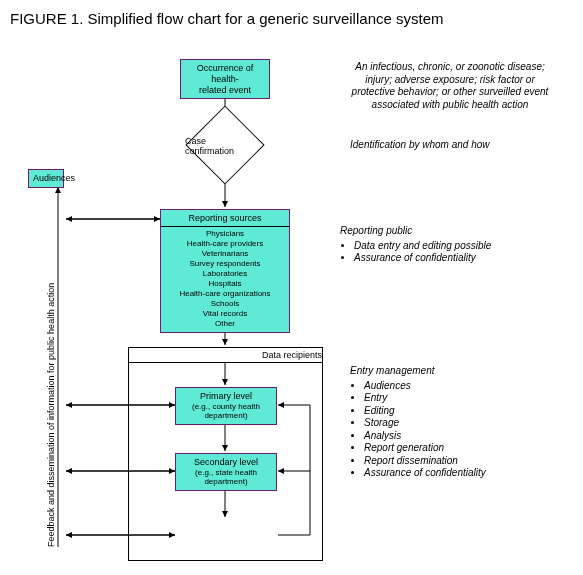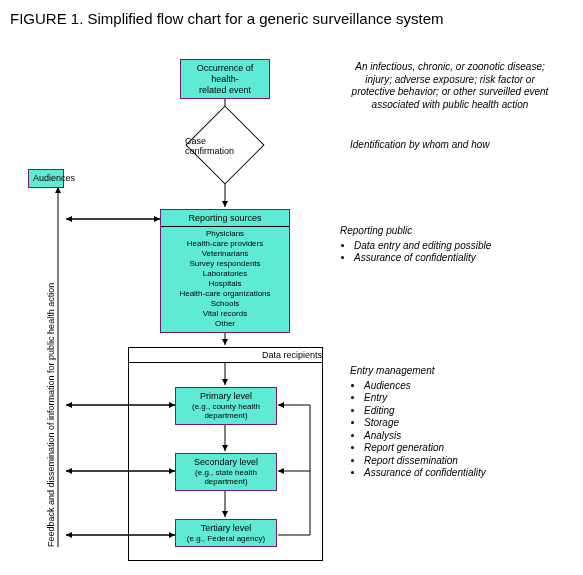--- a/index.html
+++ b/index.html
@@ -169,24 +169,20 @@
   <div class="box" style="left:165px; top:340px; width:102px;">
     <div class="hdr">Primary level</div>
     <div class="sub">(e.g., county health<br>department)</div>
   </div>
 
   <div class="box" style="left:165px; top:406px; width:102px;">
     <div class="hdr">Secondary level</div>
     <div class="sub">(e.g., state health<br>department)</div>
   </div>
 
-  <div class="box" style="left:165px; top:472px; width:102px;">
-    <div class="hdr">Tertiary level</div>
-    <div class="sub">(e.g., Federal agency)</div>
-  </div>
 
   <div class="annot" style="left:330px; top:14px; width:220px; text-align:center;">An infectious, chronic, or zoonotic disease;<br>injury; adverse exposure;  risk factor or<br>protective behavior; or other surveilled event<br>associated with public health action</div>
 
   <div class="annot" style="left:340px; top:92px; width:200px;">Identification by whom and how</div>
 
   <div class="annot annot-plain" style="left:330px; top:178px; width:200px;">
     <div class="hdr2">Reporting public</div>
     <ul id="reporting-bullets">
         <li>Data entry and editing possible</li>
         <li>Assurance of confidentiality</li>

